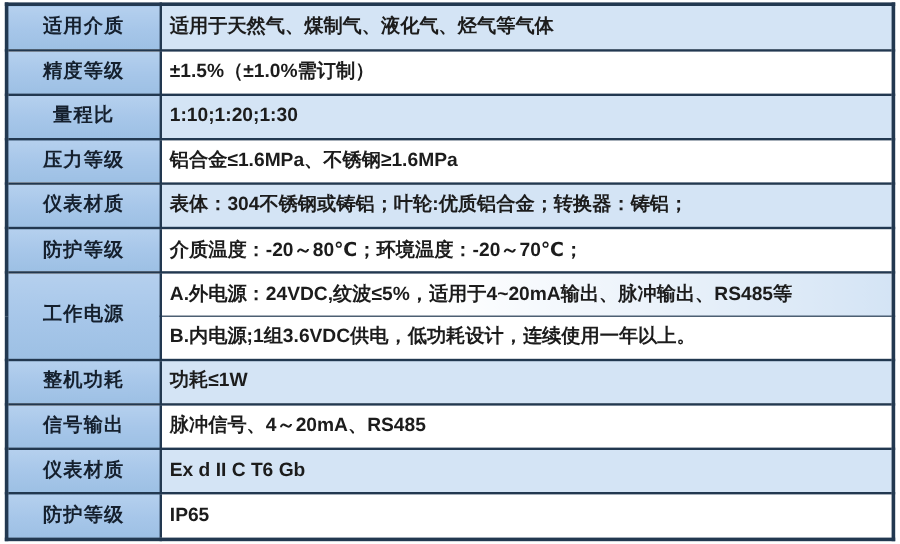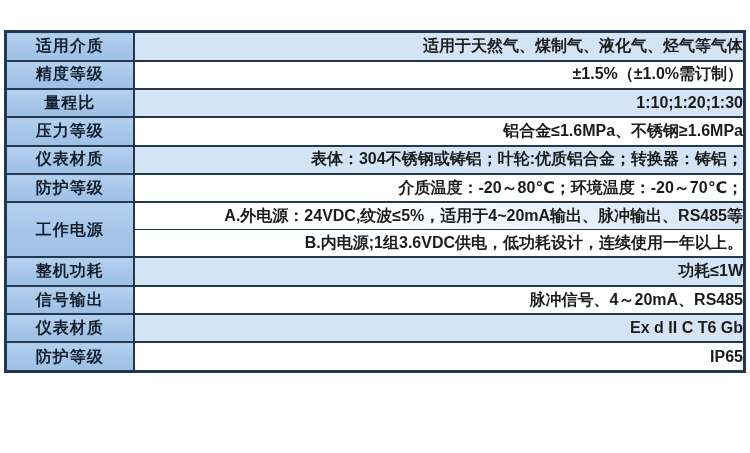--- a/index.html
+++ b/index.html
@@ -11,45 +11,44 @@
   .page {
     width: 750px;
     height: 453px;
     box-sizing: border-box;
     padding: 2px 4px 1px 4px;
     background: #ffffff;
     overflow: hidden;
   }
   table.spec-table {
     width: 742px;
-    height: 343px;
+    height: 449px;
     border-collapse: collapse;
     table-layout: fixed;
     border: 3px solid var(--border, #223850);
-    margin-top: 28px;
   }
   td {
     border: 2px solid var(--border, #223850);
     padding: 0;
     vertical-align: middle;
     font-size: 16px;
     font-weight: bold;
     line-height: 1.15;
     overflow: hidden;
     white-space: nowrap;
   }
   td.label-cell {
     width: 125px;
     text-align: center;
     color: #15202e;
     background: linear-gradient(180deg, #b5d0ee 0%, var(--label-bg, #a6c6e9) 55%, #9dc0e4 100%);
     letter-spacing: 1px;
   }
   td.value-cell {
-    text-align: right;
+    text-align: left;
     padding-left: 7px;
     color: #1c1c1c;
   }
   td.bg-blue  { background: var(--value-bg-blue, #d4e4f5); }
   td.bg-white { background: var(--value-bg-white, #ffffff); }
   td.bg-fade  {
     background: linear-gradient(90deg,
       var(--value-bg-white, #ffffff) 0%,
       var(--value-bg-white, #ffffff) 38%,
       var(--value-bg-blue, #d4e4f5) 100%);

